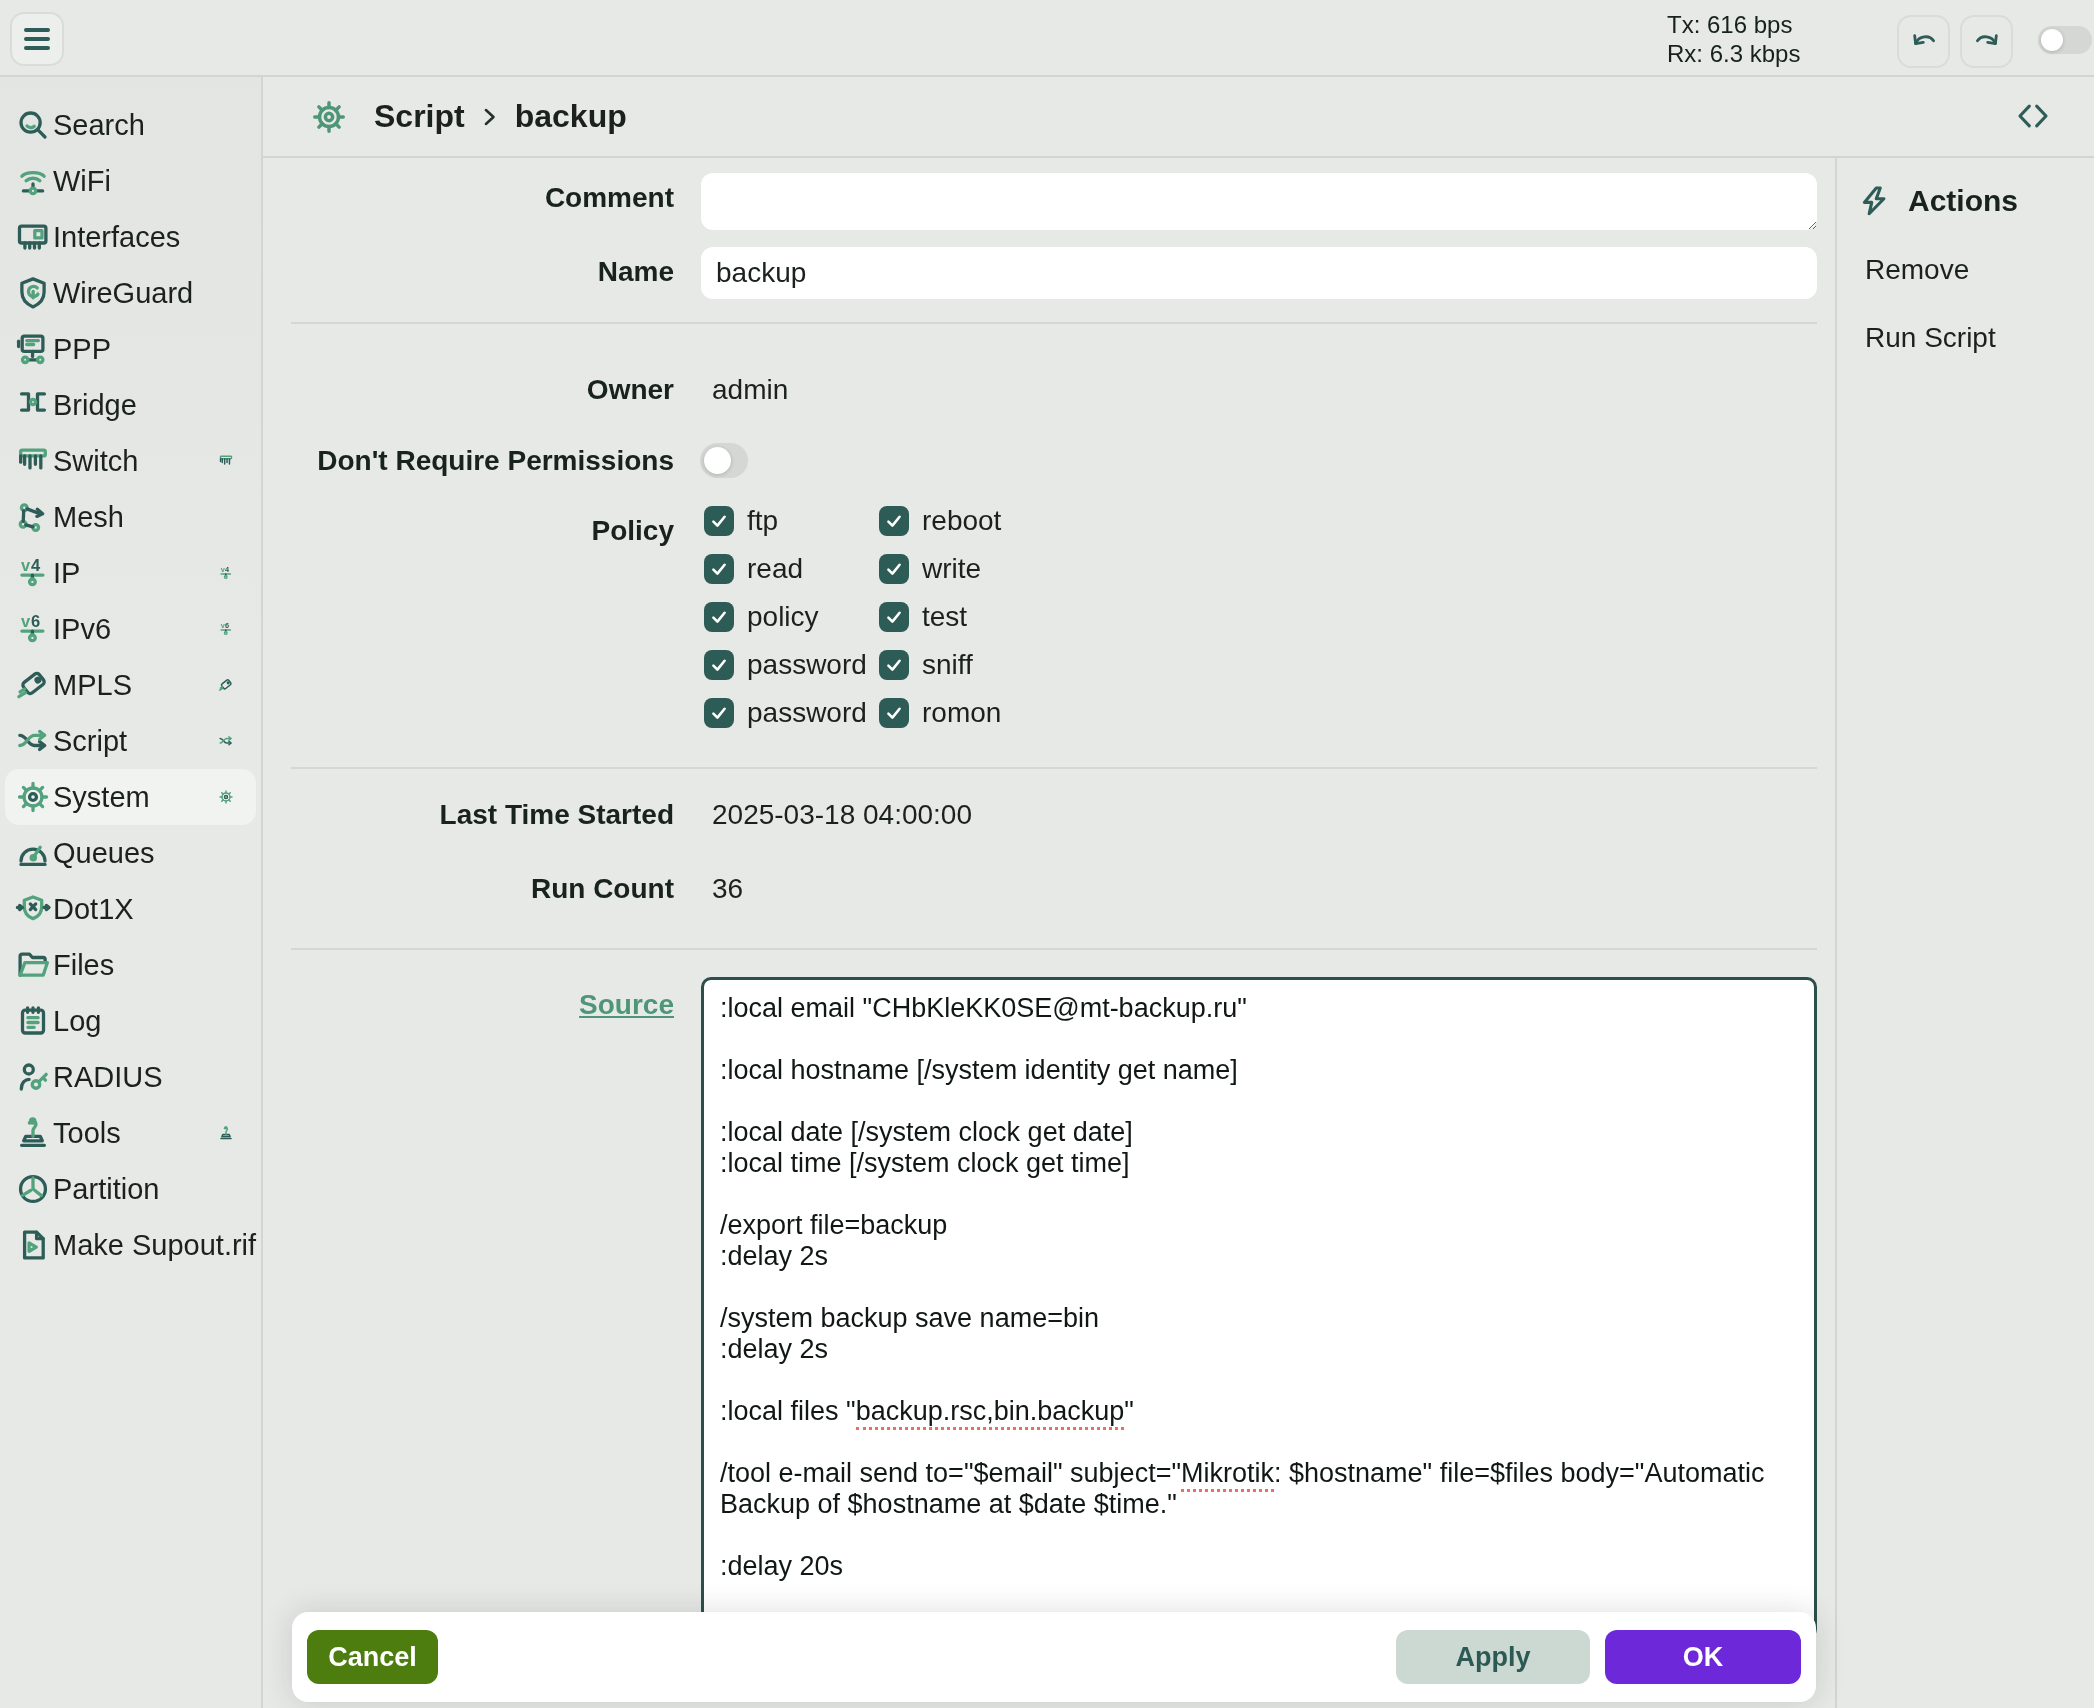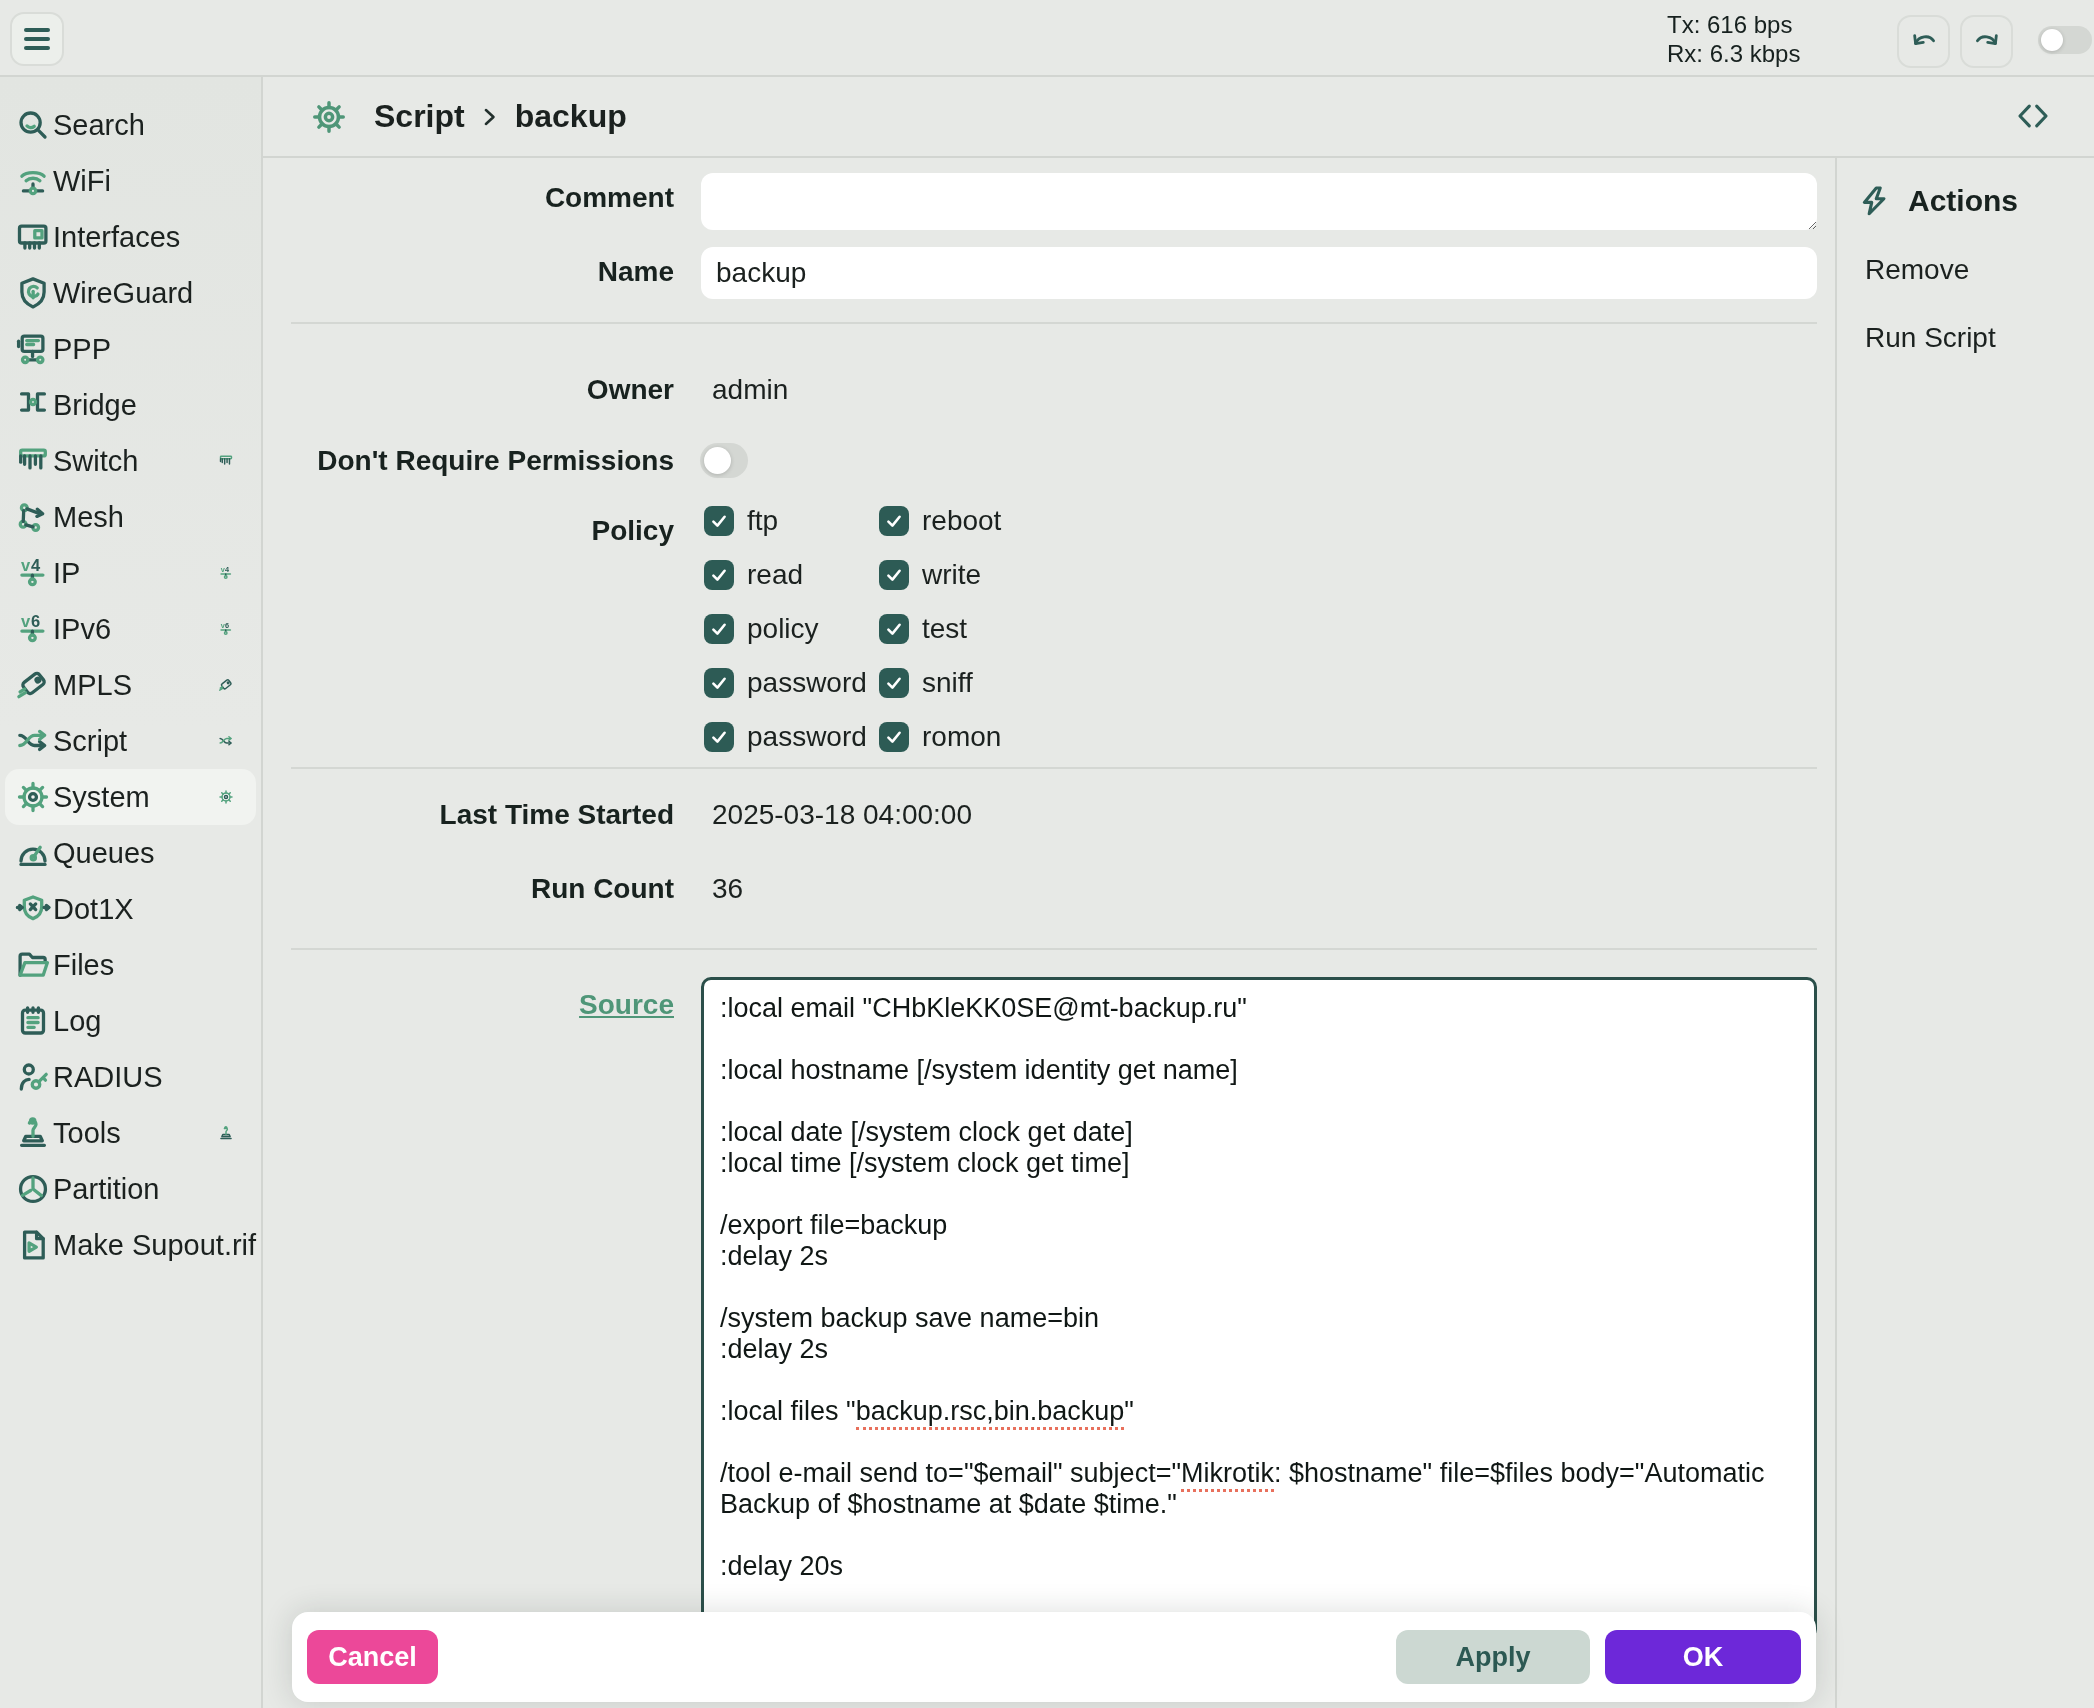--- a/index.html
+++ b/index.html
@@ -50,21 +50,21 @@
   .fdiv{position:absolute;left:28px;right:18px;height:2px;background:#d4d7d3;}
   .comment-area{position:absolute;left:438px;top:15px;width:1116px;height:57px;box-sizing:border-box;
     border:none;border-radius:12px;background:#fff;padding:10px 14px;
     font:28px "Liberation Sans",sans-serif;color:#1b211f;outline:none;resize:both;}
   .name-input{position:absolute;left:438px;top:89px;width:1116px;height:52px;box-sizing:border-box;
     border:none;border-radius:12px;background:#fff;padding:0 15px;
     font:28px "Liberation Sans",sans-serif;color:#1b211f;outline:none;}
   .drp-toggle{position:absolute;left:437px;top:285px;width:48px;height:35px;}
   .drp-toggle .knob{width:27px;height:27px;left:4px;top:4px;}
   .policy-grid{position:absolute;left:441px;top:348px;display:grid;
-    grid-template-columns:175px auto;grid-auto-rows:30px;row-gap:24px;}
+    grid-template-columns:175px auto;grid-auto-rows:30px;row-gap:18px;}
   .pol{display:flex;align-items:center;gap:13px;font-size:28px;line-height:30px;white-space:nowrap;}
   .cbx{width:30px;height:30px;border-radius:8px;background:#2d5b55;flex:0 0 30px;cursor:pointer;
     display:flex;align-items:center;justify-content:center;}
   .src-label{color:#4f9678;text-decoration:underline;}
   .source-box{position:absolute;left:438px;top:819px;width:1116px;height:662px;box-sizing:border-box;
     background:#fff;border:3px solid #2b4f4a;border-radius:10px;padding:13px 16px;
     font-size:27px;line-height:31px;color:#101715;overflow:hidden;cursor:text;}
   .src-line{min-height:31px;white-space:pre-wrap;word-break:break-word;}
   .misspell{border-bottom:3px dotted #e8705c;padding-bottom:1px;}
   
@@ -72,21 +72,21 @@
     border-left:2px solid #d2d5d1;}
   .actions-head{display:flex;align-items:center;gap:17px;margin:26px 0 0 20px;
     font-size:30px;font-weight:700;color:#18221f;}
   .action-item{margin:36px 0 0 28px;font-size:28px;color:#1b211f;cursor:pointer;}
   
   .footer{position:absolute;left:292px;top:1612px;width:1524px;height:90px;box-sizing:border-box;
     background:#fff;border-radius:16px;box-shadow:0 0 30px rgba(30,42,39,.16);
     display:flex;align-items:center;padding:0 15px;z-index:10;}
   .btn{height:54px;border:none;border-radius:12px;cursor:pointer;
     font:700 27px "Liberation Sans",sans-serif;display:flex;align-items:center;justify-content:center;}
-  .btn-cancel{width:131px;background:#ec4899;color:#fff;}
+  .btn-cancel{width:131px;background:#4d7c0f;color:#fff;}
   .fspacer{flex:1}
   .btn-apply{width:194px;background:#ccd8d2;color:#2c5953;margin-right:15px;}
   .btn-ok{width:196px;background:#6d28d9;color:#fff;}
 </style>
 </head>
 <body>
 
 <svg width="0" height="0" style="position:absolute" aria-hidden="true">
   <defs>
     <symbol id="icon-search" viewBox="0 0 24 24">

